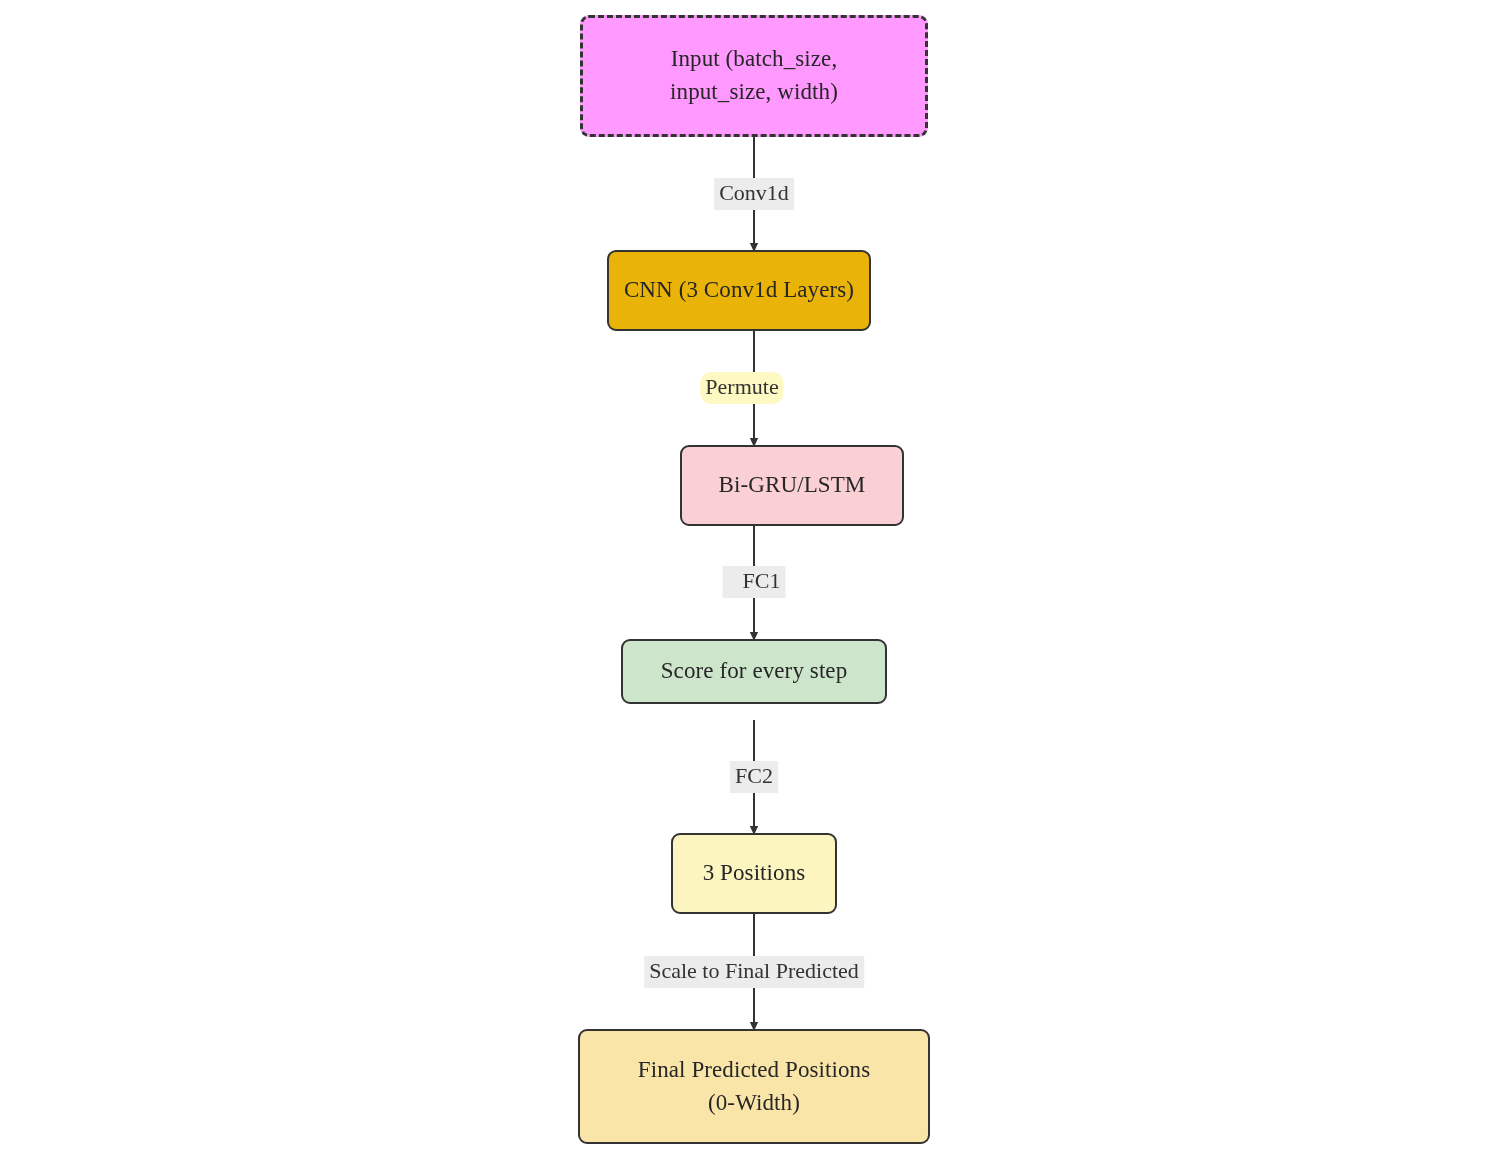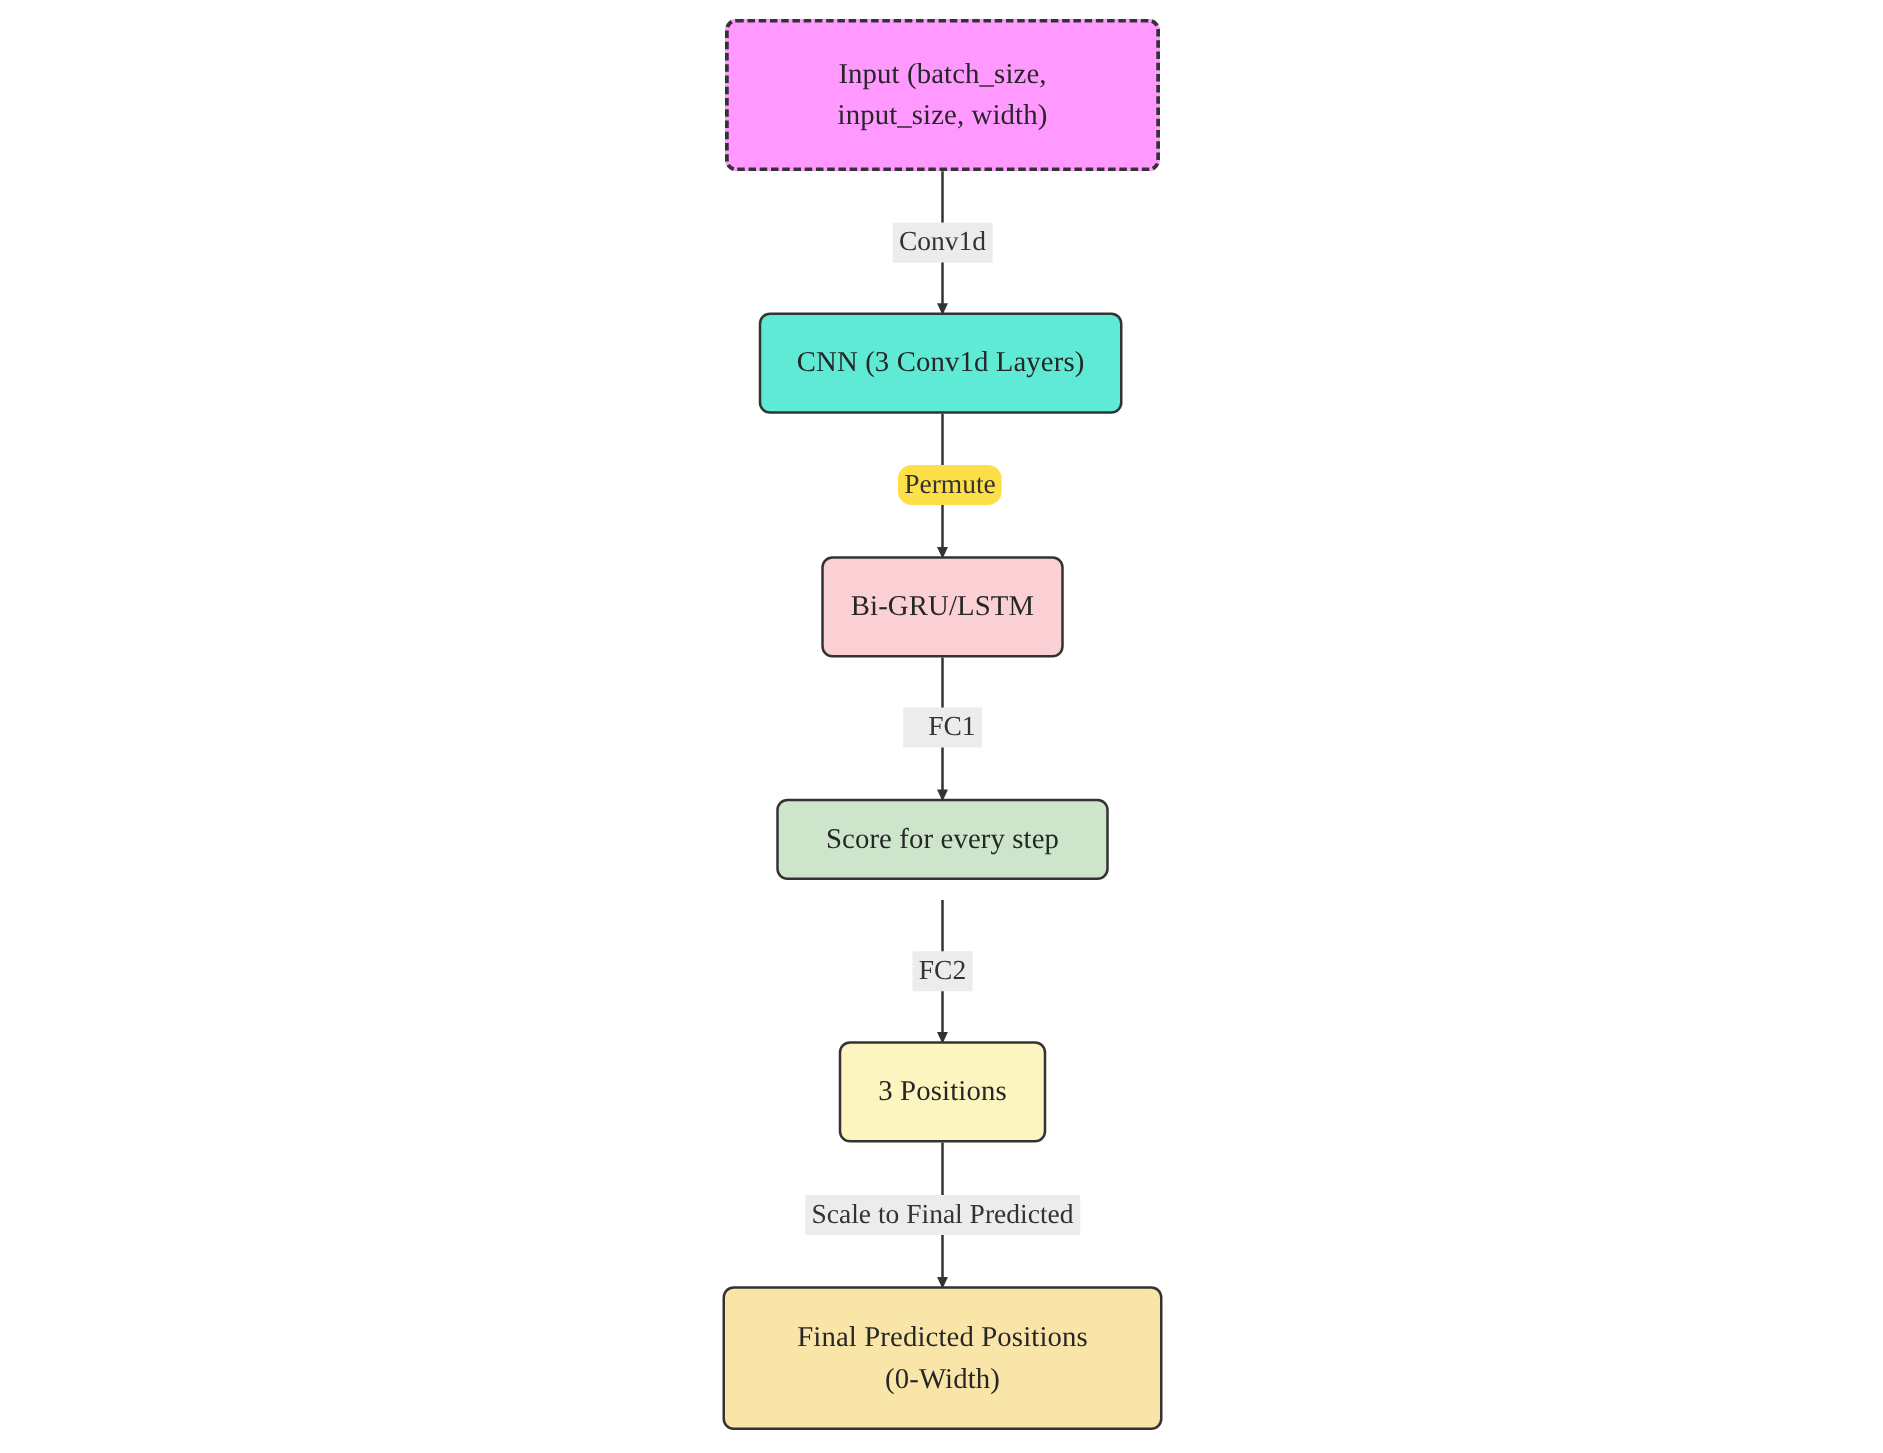--- a/index.html
+++ b/index.html
@@ -91,38 +91,38 @@
         <line x1="754" y1="720" x2="754" y2="833" stroke="#333333" stroke-width="2" marker-end="url(#arrow)"></line>
         <line x1="754" y1="914" x2="754" y2="1029" stroke="#333333" stroke-width="2" marker-end="url(#arrow)"></line>
       </g>
   </svg>
 
   <div id="nodes-layer">
       <div class="node dashed" style="left: 580px; top: 15px; width: 348px; height: 122px; background: rgb(255, 153, 255); border-color: rgb(51, 51, 51);">
         <span class="label">Input (batch_size,
 input_size, width)</span>
       </div>
-      <div class="node" style="left: 607px; top: 250px; width: 291px; height: 81px; background: #5eead4; border-color: rgb(51, 51, 51);">
+      <div class="node" style="left: 607px; top: 250px; width: 264px; height: 81px; background: #eab308; border-color: rgb(51, 51, 51);">
         <span class="label">CNN (3 Conv1d Layers)</span>
       </div>
-      <div class="node" style="left: 657px; top: 445px; width: 194px; height: 81px; background: rgb(251, 208, 212); border-color: rgb(51, 51, 51);">
+      <div class="node" style="left: 680px; top: 445px; width: 224px; height: 81px; background: rgb(251, 208, 212); border-color: rgb(51, 51, 51);">
         <span class="label">Bi-GRU/LSTM</span>
       </div>
       <div class="node" style="left: 621px; top: 639px; width: 266px; height: 65px; background: rgb(205, 229, 203); border-color: rgb(51, 51, 51);">
         <span class="label">Score for every step</span>
       </div>
       <div class="node" style="left: 671px; top: 833px; width: 166px; height: 81px; background: rgb(252, 245, 192); border-color: rgb(51, 51, 51);">
         <span class="label">3 Positions</span>
       </div>
       <div class="node" style="left: 578px; top: 1029px; width: 352px; height: 115px; background: rgb(250, 229, 168); border-color: rgb(51, 51, 51);">
         <span class="label">Final Predicted Positions
 (0-Width)</span>
       </div>
     </div>
   <div id="labels-layer">
       <div class="edge-label" style="left: 754px; top: 178px; background: rgb(236, 236, 236);">Conv1d</div>
-      <div class="edge-label" style="left: 760px; top: 372px; background: #fde047; border-radius: 11px;">Permute</div>
+      <div class="edge-label" style="left: 742px; top: 372px; background: #fef9c3; border-radius: 11px;">Permute</div>
       <div class="edge-label" style="left: 754px; top: 566px; background: rgb(236, 236, 236); padding-left: 20px;">FC1</div>
       <div class="edge-label" style="left: 754px; top: 761px; background: rgb(236, 236, 236);">FC2</div>
       <div class="edge-label" style="left: 754px; top: 956px; background: rgb(236, 236, 236);">Scale to Final Predicted</div>
     </div>
 
 </div>
 
 </body></html>

